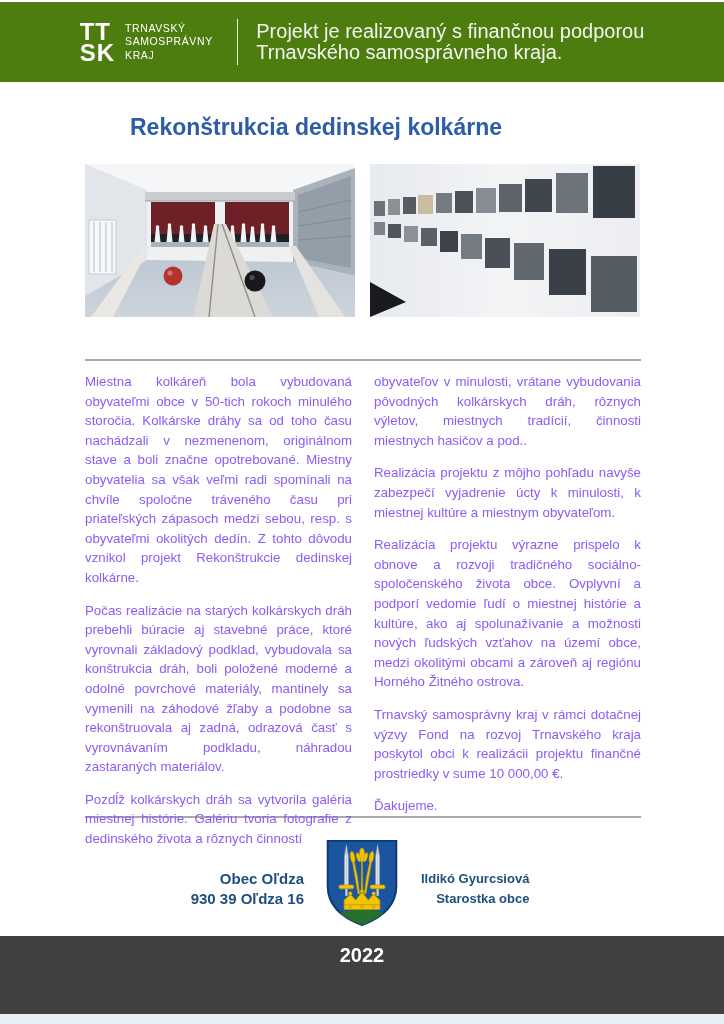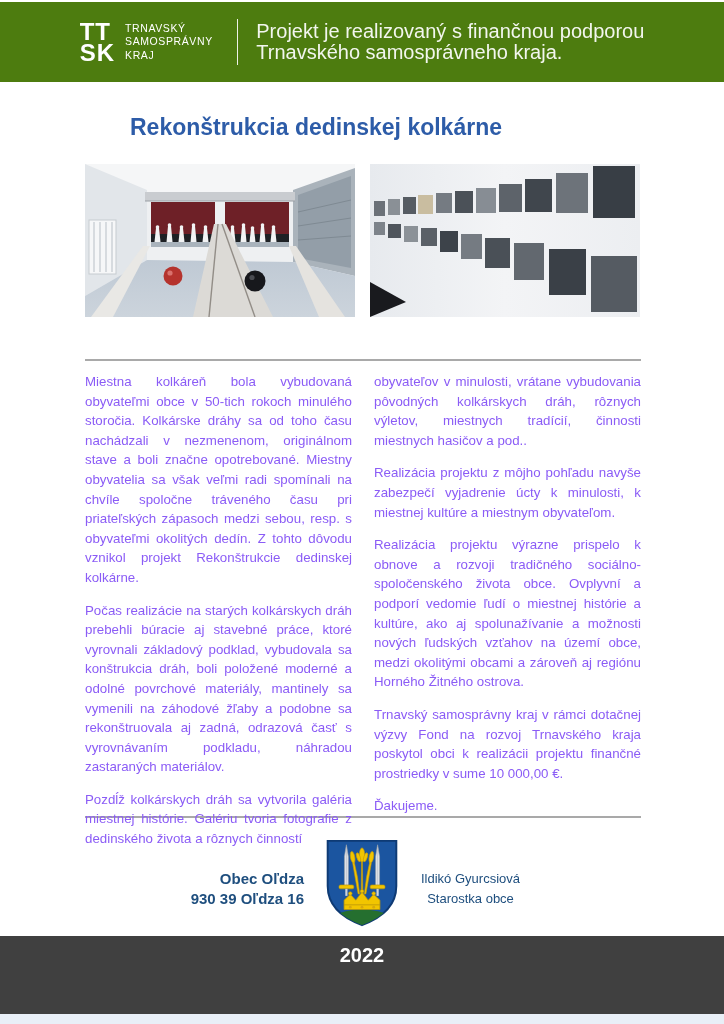--- a/index.html
+++ b/index.html
@@ -38,22 +38,22 @@
   .col{width:267px;}
   .col p{
     margin:0 0 13px 0;color:#8b5cf6;font-size:13.3px;line-height:19.6px;
     text-align:justify;text-justify:inter-word;
   }
   
   .crest{position:absolute;top:835px;left:50%;transform:translateX(-50%);width:78px;height:96px;}
   .crest svg{display:block;width:100%;height:100%;}
   .address{position:absolute;top:869px;right:420px;text-align:right;
     color:#1e4e7e;font-weight:bold;font-size:15px;line-height:20px;}
-  .mayor{position:absolute;top:869px;left:421px;text-align:center;
-    color:#1e4e7e;font-weight:normal;font-size:13px;line-height:20px;}
+  .mayor{position:absolute;top:869px;left:421px;text-align:right;
+    color:#1e4e7e;font-weight:bold;font-size:13px;line-height:20px;}
   .footer-band{
     position:absolute;left:0;top:936px;width:724px;height:78px;background:#404040;
     text-align:center;
   }
   .footer-year{color:#ffffff;font-size:20px;font-weight:bold;margin-top:8px;display:inline-block;}
   .bottom-strip{position:absolute;left:0;top:1014px;width:724px;height:10px;background:#e9eff7;}
 </style>
 </head>
 <body>
 

